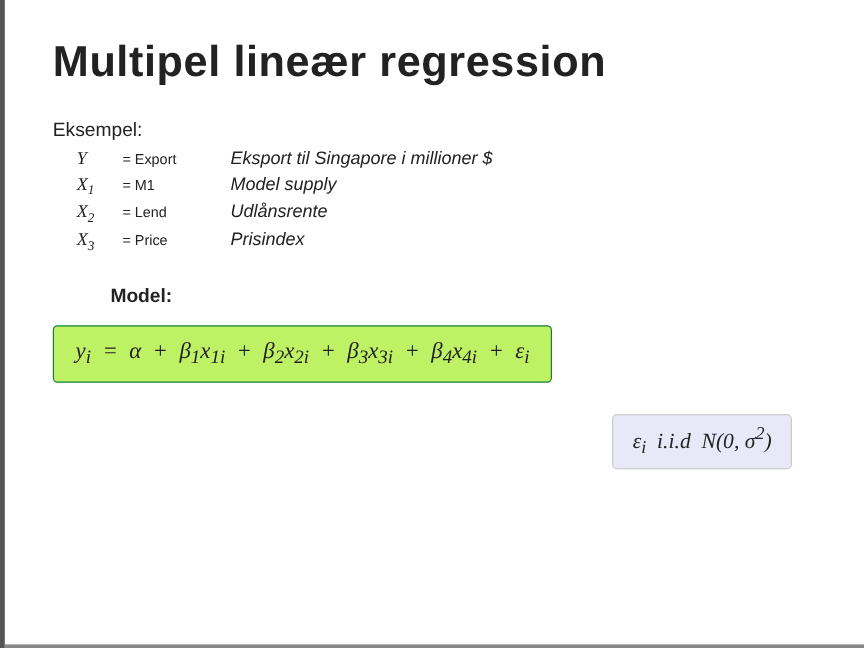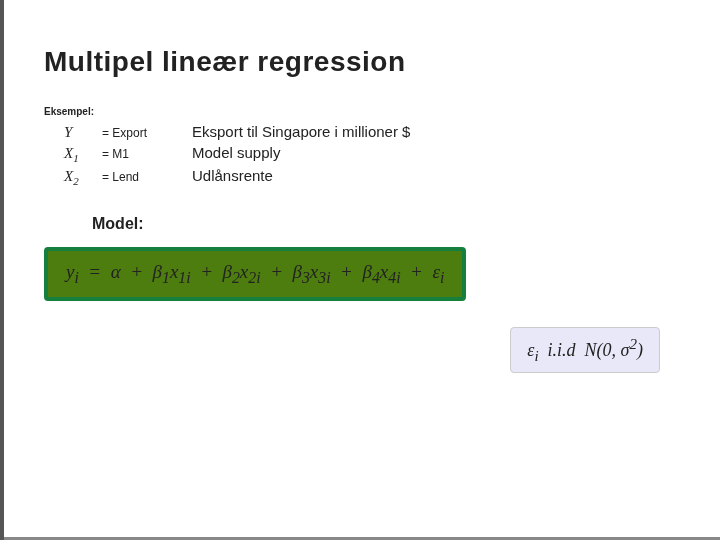--- a/index.html
+++ b/index.html
@@ -15,31 +15,30 @@
     .slide {
       width: 720px;
       height: 540px;
       background: #ffffff;
       padding: 30px 40px 30px 40px;
       border-left: 4px solid #555;
       position: relative;
     }
 
     .title {
-      font-size: 28px;
+      font-size: 36px;
       font-weight: bold;
       color: #222;
       margin-bottom: 28px;
       letter-spacing: 0.5px;
-      margin-top: 16px;
     }
 
     .example-label {
-      font-size: 10px;
-      font-weight: bold;
+      font-size: 16px;
+      font-weight: normal;
       color: #222;
       margin-bottom: 6px;
     }
 
     .variables-table {
       margin-left: 20px;
       margin-bottom: 28px;
     }
 
     .var-row {
@@ -62,33 +61,34 @@
     }
 
     .var-eq {
       width: 90px;
       font-size: 12px;
     }
 
     .var-desc {
       font-size: 15px;
       color: #222;
+      font-style: italic;
     }
 
     .model-label {
       font-size: 16px;
       font-weight: bold;
       color: #222;
       margin-bottom: 14px;
       margin-left: 48px;
     }
 
     .formula-container {
-      background: #4d7c0f;
-      border: 4px solid #15803d;
+      background: #bef264;
+      border: 1px solid #15803d;
       border-radius: 4px;
       display: inline-block;
       padding: 10px 18px;
       margin-bottom: 14px;
     }
 
     .formula2-container {
       background: #e8e8f8;
       border: 1px solid #ccc;
       border-radius: 4px;
@@ -169,20 +169,25 @@
       <span class="var-eq">= M1</span>
       <span class="var-desc">Model supply</span>
     </div>
 
     <div class="var-row">
       <span class="var-name math">X<sub>2</sub></span>
       <span class="var-eq">= Lend</span>
       <span class="var-desc">Udlånsrente</span>
     </div>
 
+    <div class="var-row">
+      <span class="var-name math">X<sub>3</sub></span>
+      <span class="var-eq">= Price</span>
+      <span class="var-desc">Prisindex</span>
+    </div>
 
   </div>
 
   <div class="model-label">Model:</div>
 
   <div class="formulas-section">
     <div class="formula-container">
       <div class="math-block">
         <span>
           <i>y</i><sub>i</sub>

